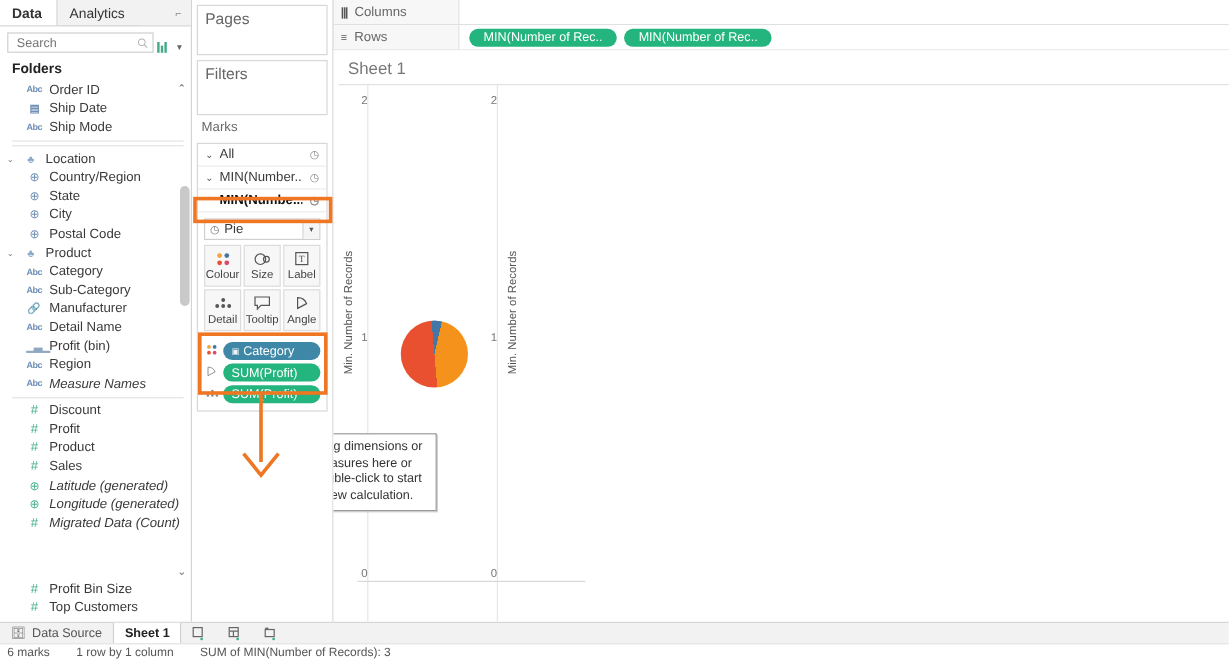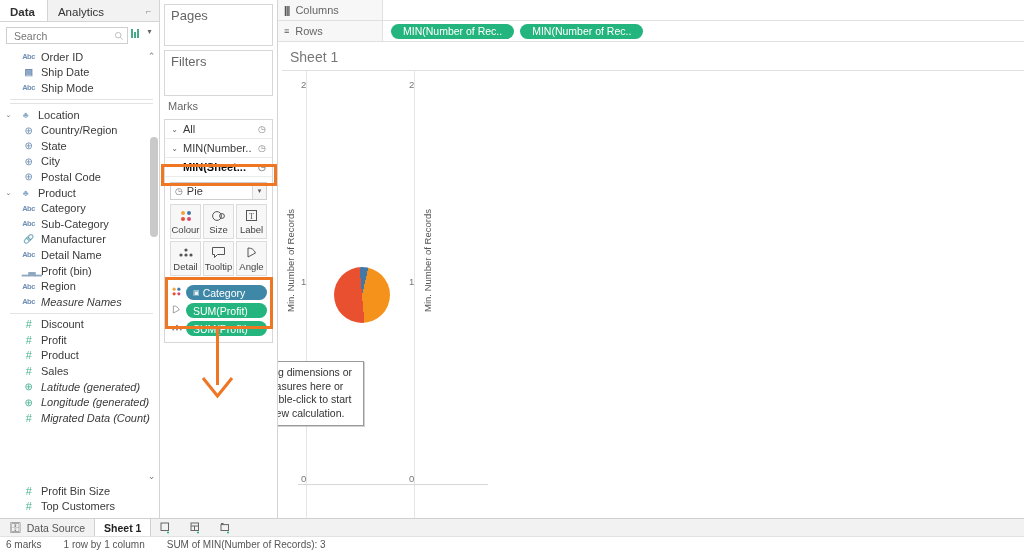--- a/index.html
+++ b/index.html
@@ -23,21 +23,21 @@
   .pane-tab.active { background:#fff; border-right:1px solid #d4d4d4; }
   .pane-tab.inactive { color:#333; font-weight:normal; font-size:11.5px; }
   .pane-tabs-spacer { flex:1; background:#f2f2f2; position:relative; }
   .pin-dot { position:absolute; right:7px; top:8px; width:6px; height:6px; color:#888; font-size:9px; line-height:6px; }
 
   .ds-row { display:flex; align-items:center; gap:5px; padding:5px 6px 5px 8px; font-size:11px; color:#444; border-bottom:1px solid #e6e6e6; }
   .ds-icon { width:11px; height:11px; position:relative; flex:none; }
   .ds-icon:before { content:""; position:absolute; left:0; top:1px; width:8px; height:8px; border:1.2px solid #6f9fd8; border-radius:1px; }
   .ds-icon:after { content:""; position:absolute; left:5px; top:5px; width:5px; height:5px; border-radius:50%; border:1.2px solid #6f9fd8; background:#fff; }
 
-  .search-row { display:flex; align-items:flex-start; gap:3px; padding:5px 5px 5px 6px; }
+  .search-row { display:flex; align-items:flex-end; gap:3px; padding:5px 5px 5px 6px; }
   .search-box { flex:1; height:17px; border:1px solid #cfcfcf; background:#fff; display:flex; align-items:center; padding:0 3px 0 5px; }
   .search-box input { border:0; outline:0; width:100%; font-size:10.5px; color:#999; font-family:inherit; background:transparent; }
   .mag { width:10px; height:10px; flex:none; opacity:.55; }
   .grid-ico { width:11px; height:11px; display:flex; gap:1px; align-items:flex-end; flex:none; }
   .grid-ico i { display:block; width:2px; background:#4a8; }
   .caret-sm { width:9px; text-align:center; font-size:8px; color:#666; flex:none; }
 
   .folders-title { font-weight:bold; font-size:11.5px; padding:3px 8px 3px 10px; color:#222; }
 
   .field-list { flex:1; overflow:hidden; position:relative; }
@@ -147,20 +147,21 @@
           </svg>
         </div>
         <span class="grid-ico">
             <i style="height:9px"></i>
             <i style="height:6px"></i>
             <i style="height:9px"></i>
           </span>
         <span class="caret-sm">▾</span>
       </div>
 
+      <div class="folders-title">Folders</div>
 
       <div class="field-list">
         <div class="fl-scroll" id="fieldlist">
             <div class="fitem l1">
               <span class="ficon abc">Abc</span>
               <span class="lbl">Order ID</span>
             </div>
             <div class="fitem l1">
               <span class="ficon date">▤</span>
               <span class="lbl">Ship Date</span>
@@ -288,21 +289,21 @@
               <span class="mlbl">All</span>
               <span class="mpie">◷</span>
             </div>
             <div class="mrow">
               <span class="mcaret">⌄</span>
               <span class="mlbl">MIN(Number...</span>
               <span class="mpie">◷</span>
             </div>
             <div class="mrow sel">
               <span class="mcaret">⌃</span>
-              <span class="mlbl">MIN(Sheet...</span>
+              <span class="mlbl">MIN(Numbe...</span>
               <span class="mpie">◷</span>
             </div>
           </div>
 
         <div class="mark-type">
           <span style="font-size:9px;color:#777;">◷</span>
           <span>Pie</span>
           <span class="mt-caret">▾</span>
         </div>
 

